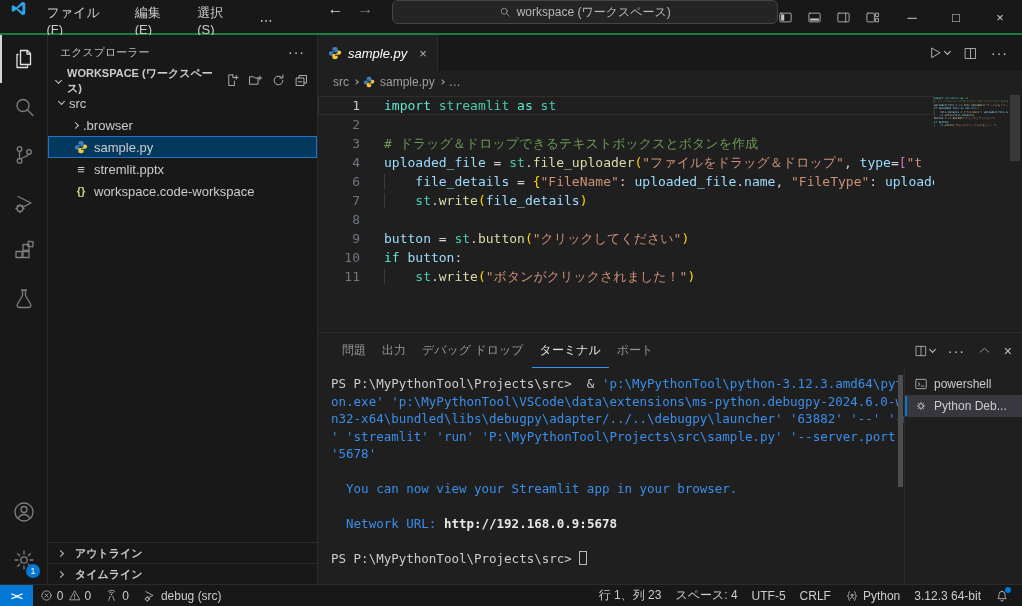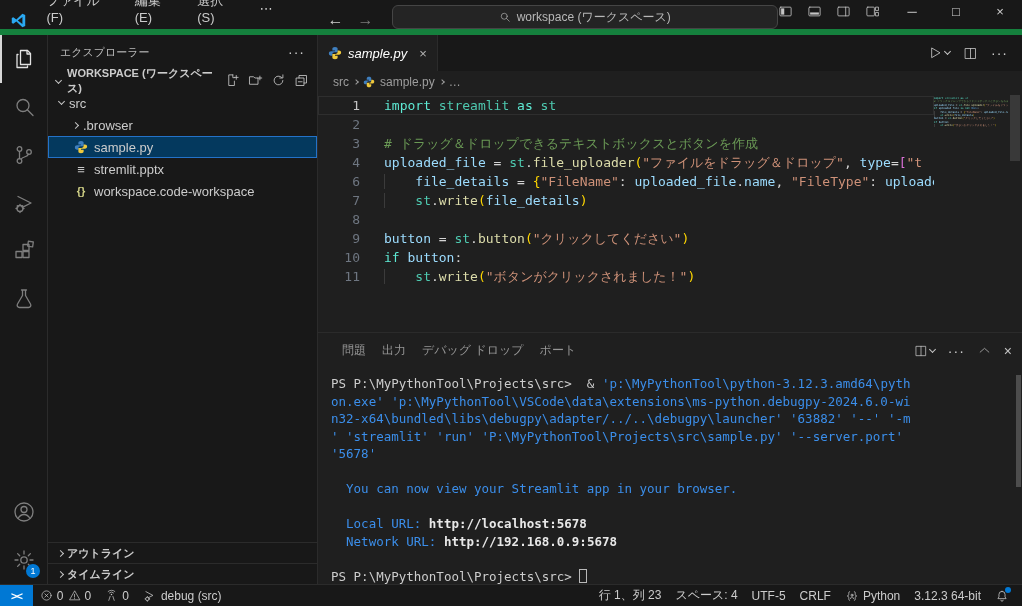--- a/index.html
+++ b/index.html
@@ -1,21 +1,21 @@
 <!DOCTYPE html>
 <html><head>
 <meta charset="utf-8">
 <style>
   *{box-sizing:border-box;margin:0;padding:0}
   html,body{width:1022px;height:606px;overflow:hidden;background:#000}
   body{font-family:"Liberation Sans","DejaVu Sans",sans-serif;color:#cccccc;font-size:13px}
   .window{width:1022px;height:606px;display:flex;flex-direction:column;background:#1f1f1f}
 
   
-  .titlebar{height:35px;background:#181818;border-bottom:6px solid #15803d;display:flex;align-items:flex-end;flex:none}
+  .titlebar{height:35px;background:#181818;border-bottom:2px solid #15803d;display:flex;align-items:flex-start;flex:none}
   .logo{width:38px;display:flex;justify-content:center}
   .menus{display:flex;align-items:center;gap:2px}
   .menu-item{padding:4px 9px;border-radius:5px;color:#cccccc;font-size:13px;cursor:default}
   .nav-arrows{display:flex;align-items:center;gap:14px;margin:0 18px 0 46px;font-size:16px;color:#cfcfcf}
   .nav-arrows .fwd{color:#7a7a7a}
   .searchbox{width:392px;height:24px;background:#242424;border:1px solid #454545;border-radius:6px;display:flex;align-items:center;justify-content:center;gap:6px;color:#b8b8b8;font-size:12px}
   .tb-right{margin-left:auto;display:flex;align-items:center}
   .layout-btns{display:flex;align-items:center;gap:14px;margin-right:10px;color:#c5c5c5}
   .win-btn{width:44px;height:35px;display:flex;align-items:center;justify-content:center;font-size:13px;color:#d0d0d0}
 
@@ -37,21 +37,21 @@
   .tree-row{height:22px;display:flex;align-items:center;font-size:13px;color:#cccccc;position:relative;border:1px solid transparent}
   .tree-row.selected{background:#04395e;border:1px solid #2472c8}
   .tree-label{margin-left:5px;white-space:nowrap}
   .tree-icon{width:16px;display:inline-flex;justify-content:center;align-items:center;flex:none}
   .chev{display:inline-block;width:5px;height:5px;border-right:1.3px solid #c5c5c5;border-bottom:1.3px solid #c5c5c5;flex:none}
   .chev.down{transform:rotate(45deg);margin-top:-3px}
   .chev.right{transform:rotate(-45deg)}
   .glyph-file{color:#c5c5c5;font-size:13px}
   .glyph-braces{color:#cfcf85;font-size:11px;font-weight:bold}
   .sb-foot{flex:none}
-  .foot-row{height:21px;border-top:1px solid #2b2b2b;display:flex;align-items:center;gap:4px;padding-left:10px;font-size:11px;font-weight:bold;color:#cccccc}
+  .foot-row{height:21px;border-top:1px solid #2b2b2b;display:flex;align-items:center;gap:12px;padding-left:10px;font-size:11px;font-weight:bold;color:#cccccc}
 
   
   .editor-col{flex:1;display:flex;flex-direction:column;min-width:0;background:#1f1f1f}
   .tabbar{height:36px;background:#181818;display:flex;flex:none}
   .tab{display:flex;align-items:center;gap:6px;padding:0 10px;background:#1f1f1f;border-right:1px solid #2b2b2b;font-size:13px;color:#ffffff}
   .tab-label{font-style:italic}
   .tab-close{margin-left:6px;color:#b5b5b5;font-size:13px}
   .editor-actions{margin-left:auto;display:flex;align-items:center;gap:13px;padding-right:14px;color:#c5c5c5}
   .run-wrap{display:flex;align-items:center;gap:2px}
   .breadcrumb{height:22px;display:flex;align-items:center;gap:5px;padding-left:15px;font-size:12px;color:#9d9d9d;flex:none}
@@ -394,20 +394,21 @@
           <div class="thumb"></div>
         </div>
       </div>
 
       <div class="panel">
         <div class="panel-header">
           <div style="display:flex">
               <span class="ptab">問題</span>
               <span class="ptab">出力</span>
               <span class="ptab">デバッグ ドロップ</span>
+              <span class="ptab active">ターミナル</span>
               <span class="ptab">ポート</span>
             </div>
           <div class="panel-actions">
             <span class="run-wrap">
               <span class="ic">
                 <svg width="14" height="14" viewBox="0 0 24 24">
                     <rect x="4" y="4" width="16" height="16"></rect>
                     <path d="M12 4v16"></path>
                   </svg>
               </span>
@@ -426,24 +427,43 @@
           <div class="terminal">
             <div class="term-thumb"></div>
           <div class="term-line"><span class="t-tw">PS P:\MyPythonTool\Projects\src&gt;  &amp; </span><span class="t-tb">'p:\MyPythonTool\python-3.12.3.amd64\pyth</span></div>
               <div class="term-line"><span class="t-tb">on.exe' 'p:\MyPythonTool\VSCode\data\extensions\ms-python.debugpy-2024.6.0-wi</span></div>
               <div class="term-line"><span class="t-tb">n32-x64\bundled\libs\debugpy\adapter/../..\debugpy\launcher' '63882' '--' '-m</span></div>
               <div class="term-line"><span class="t-tb">' 'streamlit' 'run' 'P:\MyPythonTool\Projects\src\sample.py' '--server.port'</span></div>
               <div class="term-line"><span class="t-tb">'5678'</span></div>
               <div class="term-line"></div>
               <div class="term-line"><span class="t-tb">  You can now view your Streamlit app in your browser.</span></div>
               <div class="term-line"></div>
-              <div class="term-line"><span class="t-tb">  Local URL: </span><span class="t-twb">http://localhost:5678</span></div>
               <div class="term-line"><span class="t-tb">  Network URL: </span><span class="t-twb">http://192.168.0.9:5678</span></div>
               <div class="term-line"></div>
               <div class="term-line"><span class="t-tw">PS P:\MyPythonTool\Projects\src&gt; </span><span class="t-cur"></span></div>
+            </div>
+          <div class="terminal-list">
+              <div class="term-row">
+                <span class="ic">
+                  <svg width="14" height="14" viewBox="0 0 24 24">
+                    <rect x="3" y="4" width="18" height="16" rx="1.5"></rect>
+                    <path d="M7 9.5l3.5 2.8L7 15M12.5 15.5H17"></path>
+                  </svg>
+                </span>
+                <span>powershell</span>
+              </div>
+              <div class="term-row selected">
+                <span class="ic">
+                  <svg width="14" height="14" viewBox="0 0 24 24">
+                    <circle cx="12" cy="12" r="4"></circle>
+                    <path d="M12 5.5V8M12 16v2.5M5.5 12H8M16 12h2.5M7.4 7.4l1.8 1.8M16.6 7.4l-1.8 1.8M7.4 16.6l1.8-1.8M16.6 16.6l-1.8-1.8"></path>
+                  </svg>
+                </span>
+                <span>Python Deb...</span>
+              </div>
             </div>
         </div>
       </div>
     </div>
   </div>
 
   <div class="statusbar">
     <div class="sb-remote">&gt;&lt;</div>
     <div class="sb-item">
       <span class="ic">

